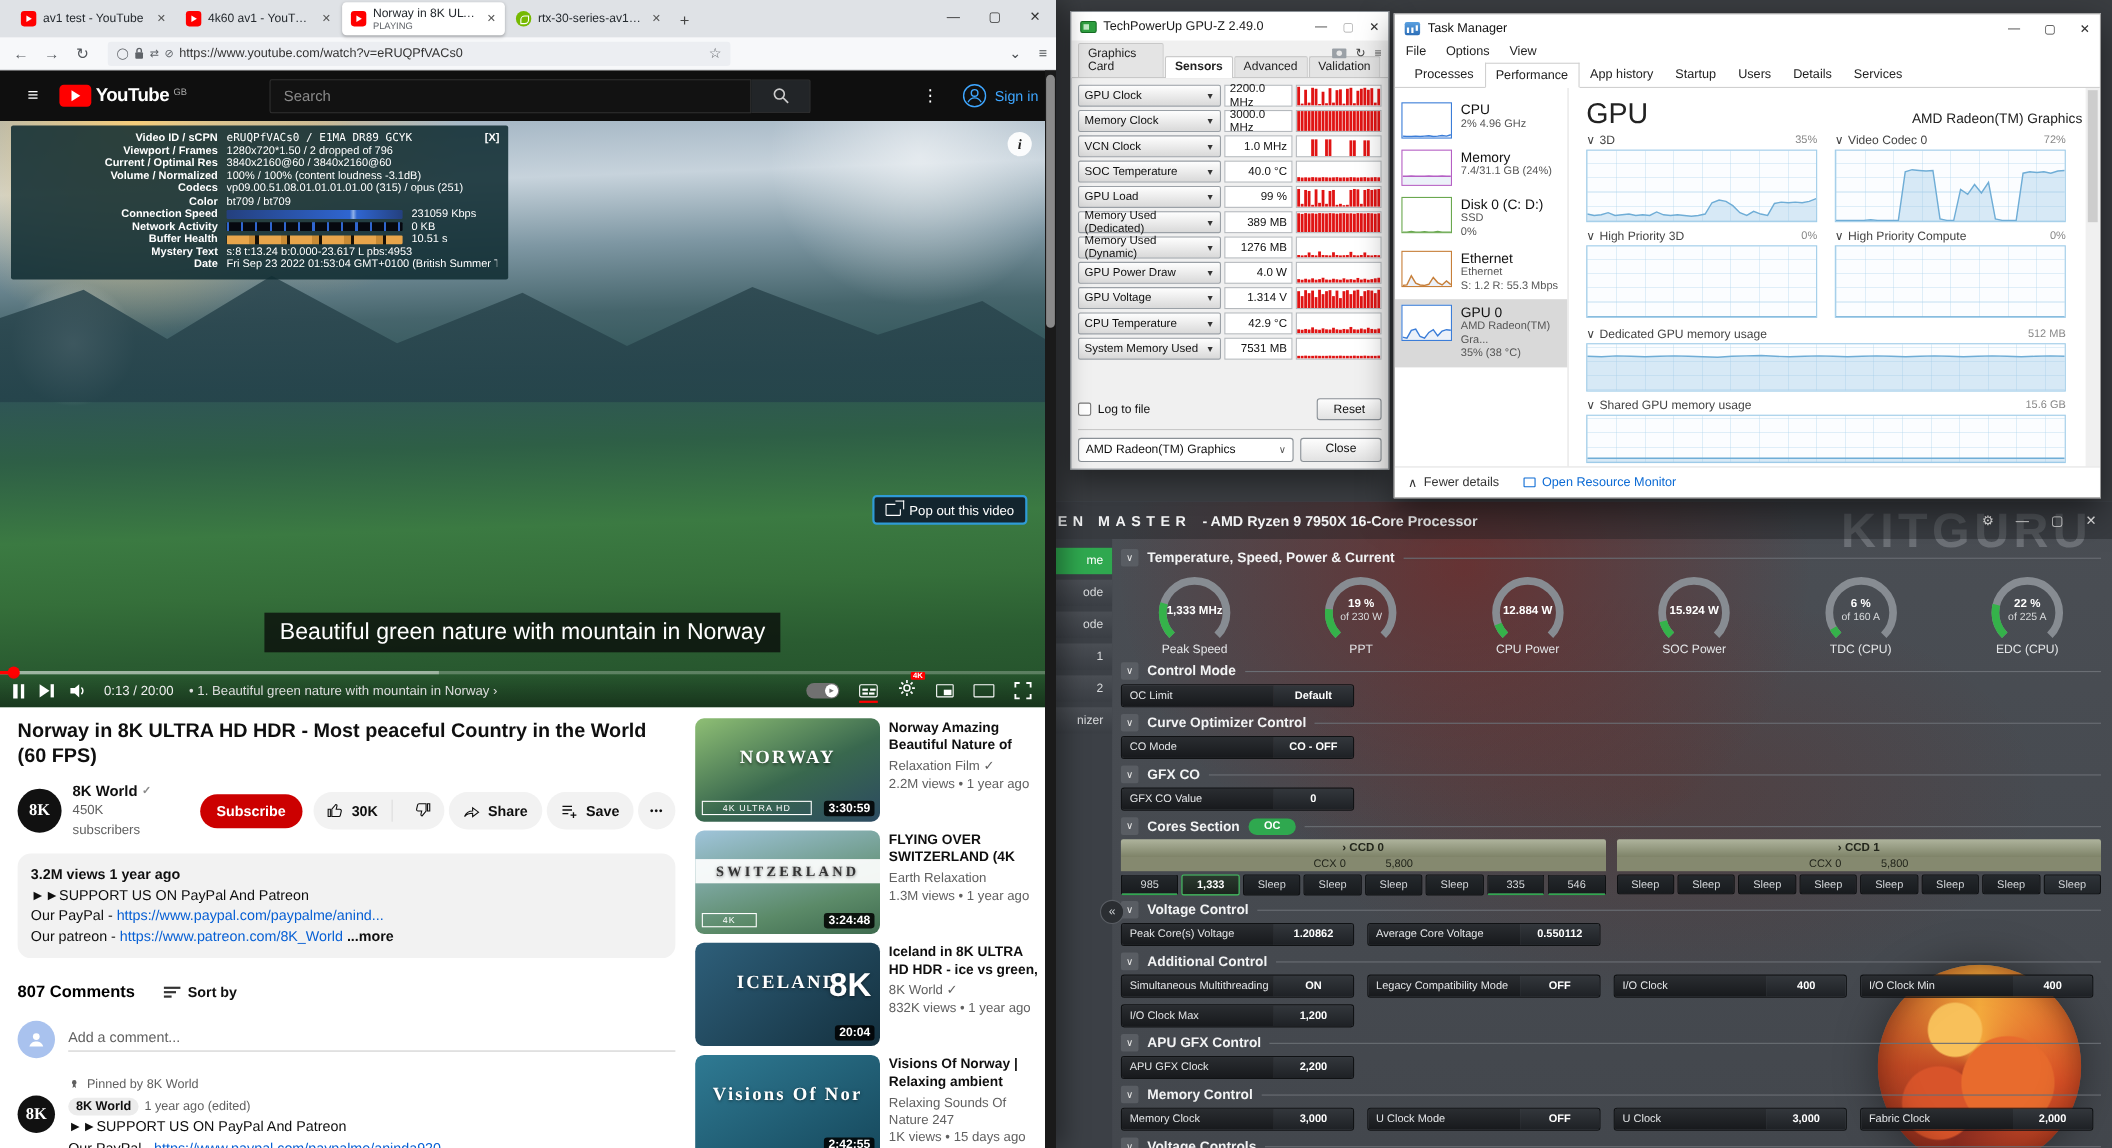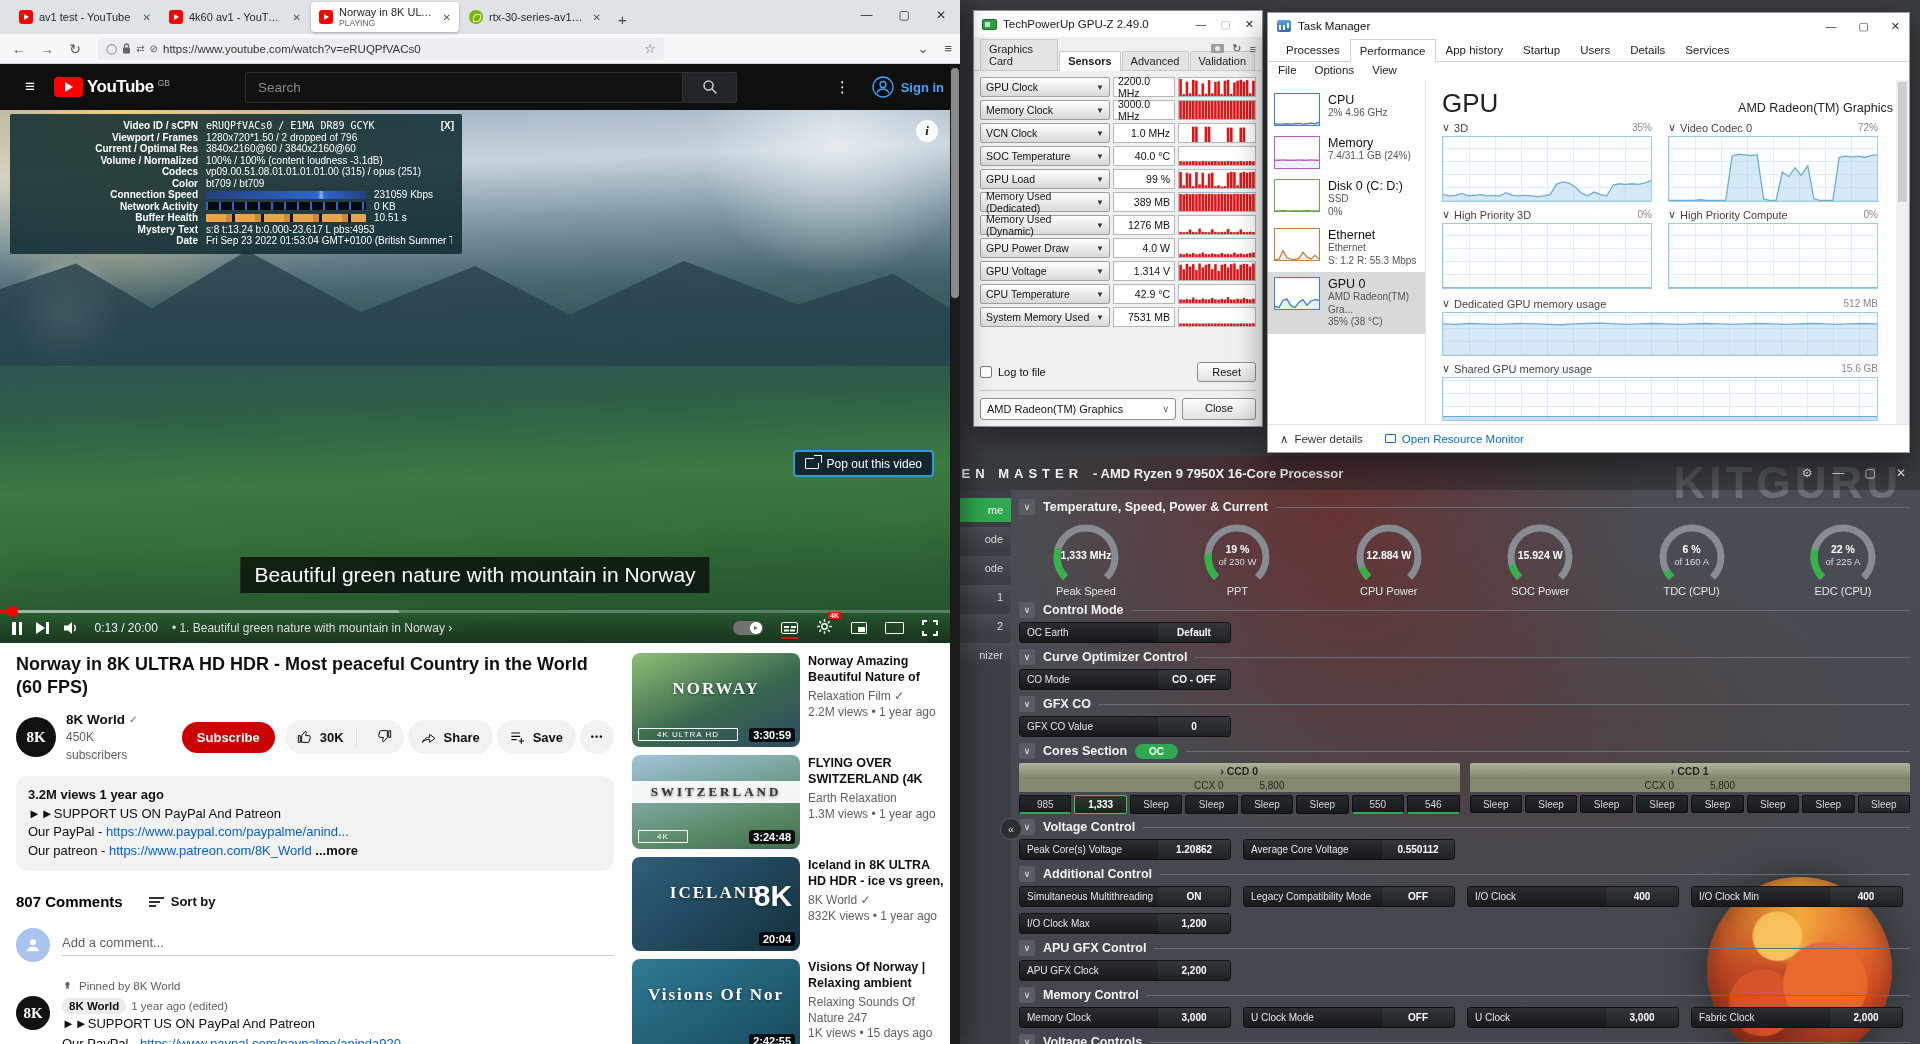--- a/index.html
+++ b/index.html
@@ -36,21 +36,21 @@
 #ytlogo .play{width:29px;height:20px;background:#f00;border-radius:4px;position:relative}
 #ytlogo .play:before{content:"";position:absolute;left:11px;top:5px;border-left:8px solid #fff;border-top:5px solid transparent;border-bottom:5px solid transparent}
 #ytlogo .word{color:#fff;font-size:17px;font-weight:bold;letter-spacing:-.5px}
 #ytlogo .region{color:#aaa;font-size:8.5px;margin-top:1px}
 #searchwrap{position:absolute;left:245px;display:flex}
 #searchbox{width:438px;height:31px;background:#121212;border:1px solid #303030;border-radius:2px 0 0 2px;color:#ddd;font-size:13.5px;padding:0 12px;outline:none}
 #searchbox::placeholder{color:#8a8a8a}
 #searchbtn{width:54px;height:31px;background:#222528;border:1px solid #303030;border-left:none;border-radius:0 2px 2px 0;display:flex;align-items:center;justify-content:center}
 #masthead .right{margin-left:auto;display:flex;align-items:center;gap:22px}
 #masthead .kebab{color:#fff;font-size:15px}
-#signin{display:flex;align-items:center;gap:7px;color:#3ea6ff;font-size:13px;font-weight:bold}
+#signin{display:flex;align-items:center;gap:7px;color:#3ea6ff;font-size:13px;font-weight:normal}
 
 #video{position:relative;width:950px;height:533px;overflow:hidden;
 background:
  radial-gradient(circle at 13% 0%, rgba(250,206,118,.95), rgba(250,206,118,0) 20%),
  radial-gradient(circle at 30% 5%, rgba(242,186,96,.5), transparent 16%),
  radial-gradient(circle at 88% 6%, rgba(255,255,255,.55), transparent 14%),
  radial-gradient(circle at 7% 38%, rgba(235,240,244,.7), transparent 6%),
  linear-gradient(178deg,#9db0bf 0%,#c7d3dc 12%,#7e97a3 23%,#46656c 34%,#2f5457 44%,#2e5f46 55%,#3b7a42 68%,#356f3a 78%,#2a5c31 88%,#234f2a 100%)}
 #ridge{position:absolute;left:0;top:24%;width:100%;height:24%;background:linear-gradient(180deg,#2c464e,#24424a);clip-path:polygon(0 40%,8% 20%,16% 55%,26% 10%,38% 58%,50% 22%,60% 60%,72% 18%,84% 52%,94% 28%,100% 55%,100% 100%,0 100%);opacity:.85}
 #stats{position:absolute;left:10px;top:4px;width:452px;background:rgba(16,44,50,.88);color:#fff;padding:6px 10px 7px 8px;font-size:10px;border-radius:2px}
@@ -356,21 +356,21 @@
         </div>
       </div>
     <div id="rm-sections">
         <div class="rm-sec">
           <span class="rm-chev">∨</span>
           <span class="t">Control Mode</span>
           <span class="line"></span>
         </div>
         <div class="rmrow">
           <div class="rmpill">
-            <span class="lab">OC Earth</span>
+            <span class="lab">OC Limit</span>
             <span class="val">Default</span>
           </div>
         </div>
         <div class="rm-sec">
           <span class="rm-chev">∨</span>
           <span class="t">Curve Optimizer Control</span>
           <span class="line"></span>
         </div>
         <div class="rmrow">
           <div class="rmpill">
@@ -402,21 +402,21 @@
               <span>CCX 0</span>
               <span>5,800</span>
             </div>
             <div class="ccd-cells">
               <div class="core active">985</div>
               <div class="core sel">1,333</div>
               <div class="core">Sleep</div>
               <div class="core">Sleep</div>
               <div class="core">Sleep</div>
               <div class="core">Sleep</div>
-              <div class="core active">550</div>
+              <div class="core active">335</div>
               <div class="core active">546</div>
             </div>
           </div>
           <div class="ccd">
             <div class="ccd-head">›  CCD 1</div>
             <div class="ccd-sub">
               <span>CCX 0</span>
               <span>5,800</span>
             </div>
             <div class="ccd-cells">
@@ -912,33 +912,33 @@
 <div class="win" id="tm">
   <div id="tm-title">
     <span class="tmicon"></span>
     <span>Task Manager</span>
     <span class="ctl">
       <span>—</span>
       <span>▢</span>
       <span>✕</span>
     </span>
   </div>
+  <div id="tm-menu">
+      <span>File</span>
+      <span>Options</span>
+      <span>View</span>
+    </div>
   <div id="tm-tabs">
       <span class="tmtab">Processes</span>
       <span class="tmtab active">Performance</span>
       <span class="tmtab">App history</span>
       <span class="tmtab">Startup</span>
       <span class="tmtab">Users</span>
       <span class="tmtab">Details</span>
       <span class="tmtab">Services</span>
-    </div>
-  <div id="tm-menu">
-      <span>File</span>
-      <span>Options</span>
-      <span>View</span>
     </div>
   <div id="tm-body">
     <div id="tm-side">
         <div class="tmitem">
           <div class="tmthumb" style="border: 1px solid rgb(59, 125, 216);">
             <svg viewBox="0 0 100 32" preserveAspectRatio="none">
               <polygon points="0,32 0.0,30.7 9.1,31.0 18.2,31.0 27.3,30.7 36.4,31.0 45.5,30.7 54.5,30.4 63.6,31.0 72.7,30.7 81.8,30.1 90.9,30.7 100.0,29.4 100,32" fill="rgba(150,180,220,0.18)"></polygon>
               <polyline points="0.0,30.7 9.1,31.0 18.2,31.0 27.3,30.7 36.4,31.0 45.5,30.7 54.5,30.4 63.6,31.0 72.7,30.7 81.8,30.1 90.9,30.7 100.0,29.4 " fill="none" stroke="#3b7dd8" stroke-width="1.3" vector-effect="non-scaling-stroke"></polyline>
             </svg>
           </div>

